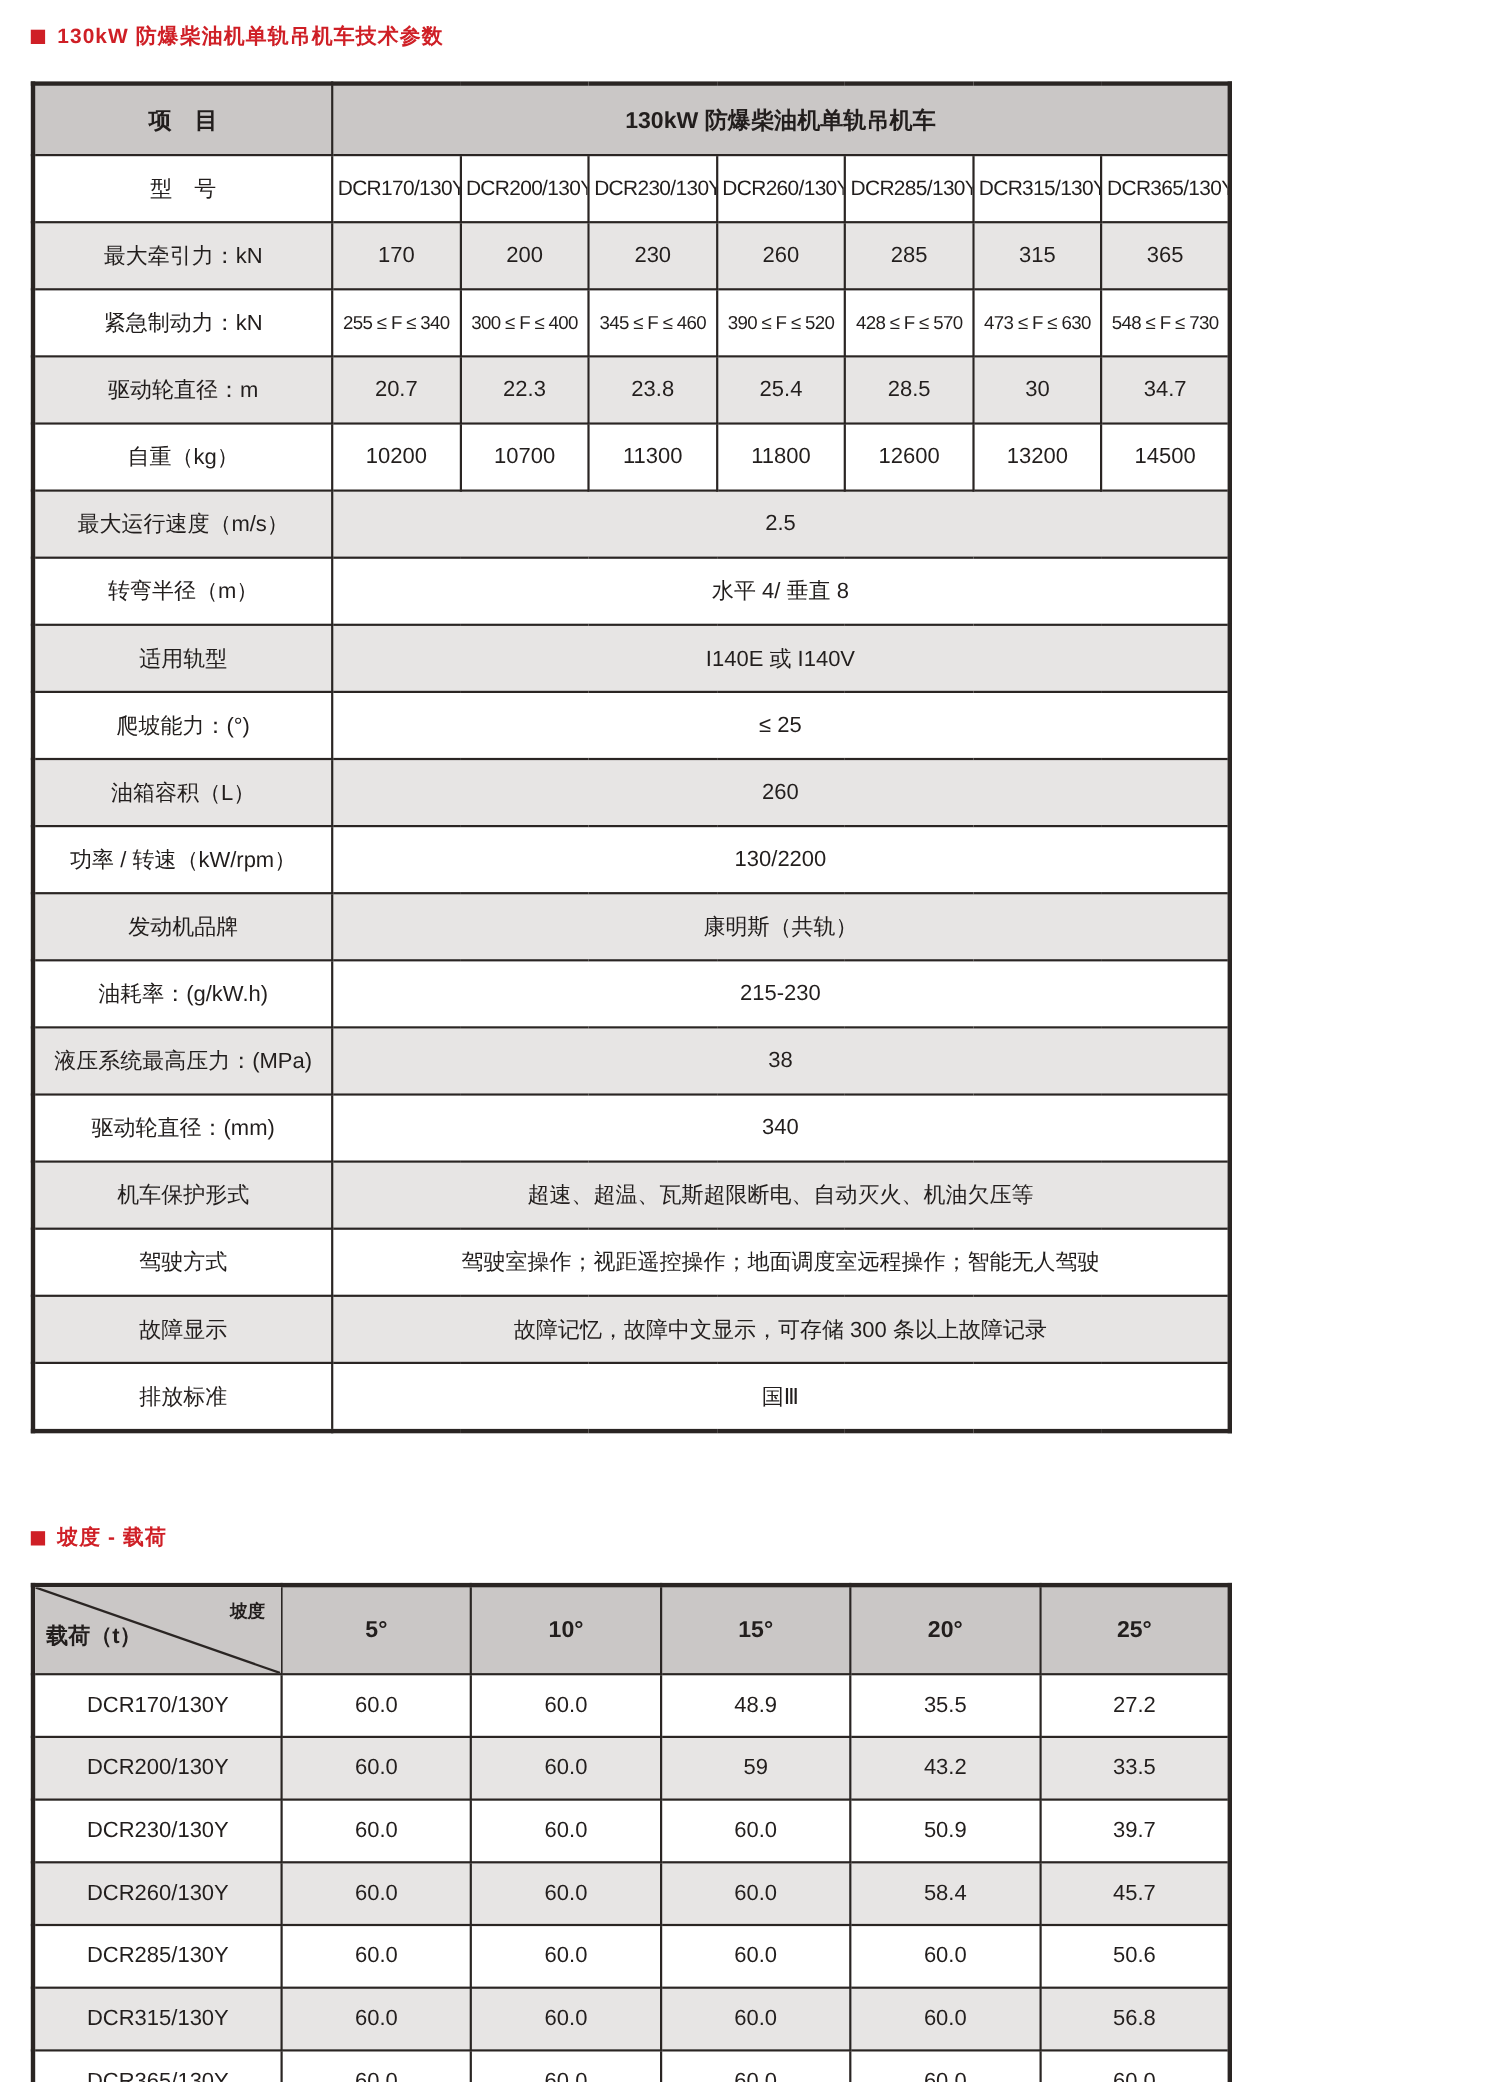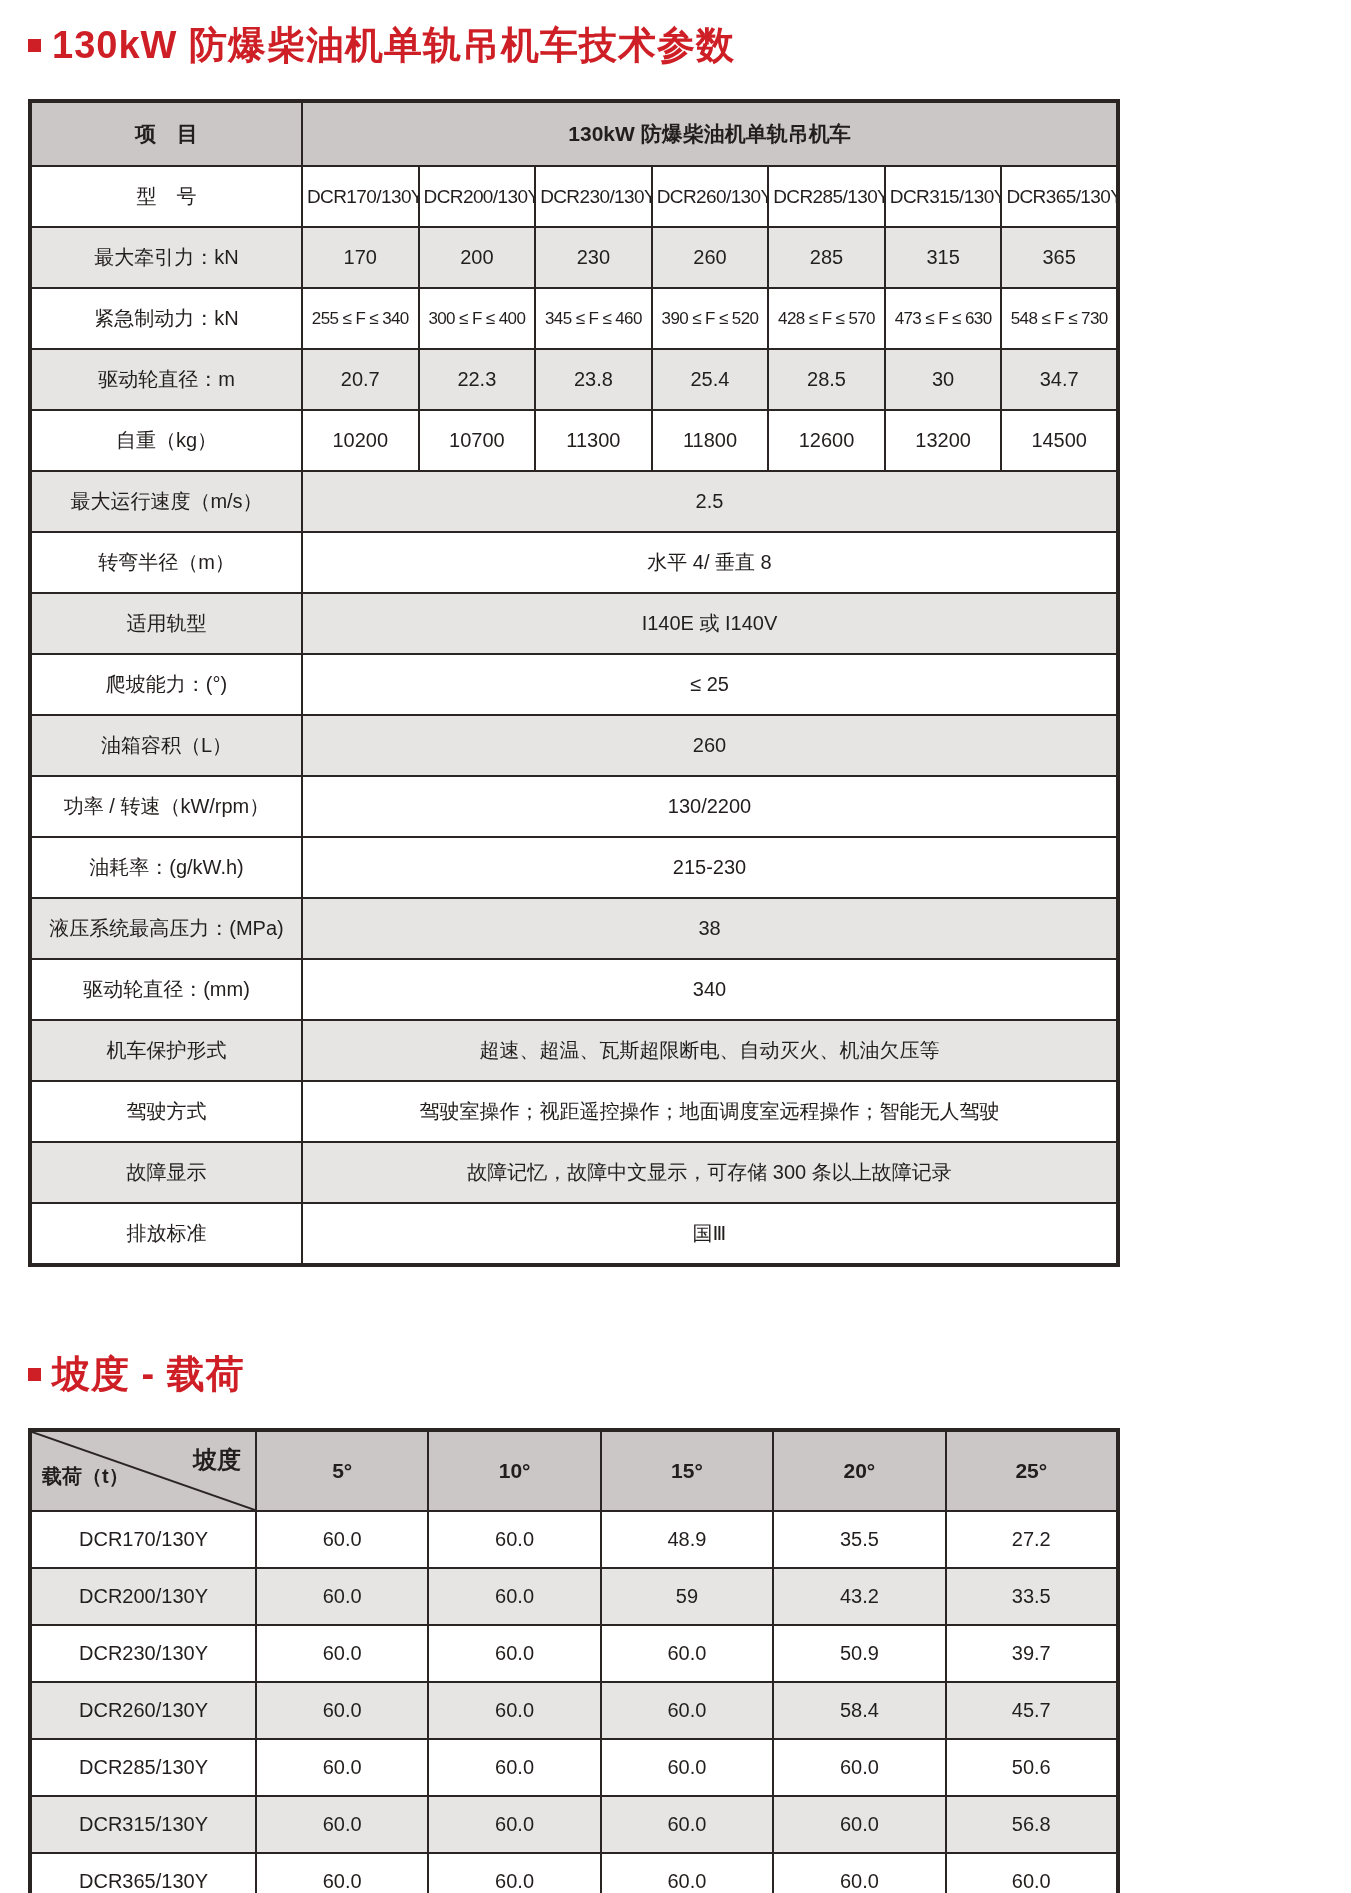--- a/index.html
+++ b/index.html
@@ -1,21 +1,21 @@
 <!DOCTYPE html>
 <html><head>
 <meta charset="utf-8">
 <style>
   html,body{margin:0;padding:0;background:#ffffff;}
   body{font-family:"Liberation Sans","DejaVu Sans",sans-serif;color:#221e1d;}
   .page{width:1351px;box-sizing:border-box;padding:12px 28px 20px 28px;}
 
   
   .section-title{display:flex;align-items:center;color:#cf1f26;font-weight:bold;
-    font-size:38px;letter-spacing:1px;margin:8px 0 0 0;}
+    font-size:19px;letter-spacing:1px;margin:8px 0 0 0;}
   .section-title .bullet{width:13px;height:13px;background:#cf1f26;margin-right:11px;flex:0 0 auto;}
   .gap-after-title{height:28px;}
   .gap-between{height:74px;}
 
   
   table{border-collapse:collapse;table-layout:fixed;width:1092px;}
   td{border:2px solid #2a2523;text-align:center;vertical-align:middle;
      padding:0 4px;overflow:hidden;font-size:20px;}
   .t1,.t2{border:4px solid #2a2523;}
 
@@ -27,21 +27,21 @@
   tr.r-white td{background:#ffffff;}
   .t1 td.model{font-size:19px;letter-spacing:-0.6px;}
   .t1 td.tight{font-size:17px;letter-spacing:-0.6px;}
 
   
   .t2 .c2-label{width:226px;}
   .t2 td{height:55px;}
   .t2 tr.hdr2 td{height:78px;background:#cac7c6;font-weight:bold;font-size:21px;}
   .t2 td.diag{position:relative;padding:0;}
   .diag-svg{position:absolute;inset:0;width:100%;height:100%;display:block;}
-  .diag-top{position:absolute;top:12px;right:14px;font-weight:bold;font-size:24px;}
+  .diag-top{position:absolute;top:12px;right:14px;font-weight:bold;font-size:16px;}
   .diag-bottom{position:absolute;bottom:20px;left:10px;font-weight:bold;font-size:20px;}
 </style>
 </head>
 <body>
 
 <div class="page">
 
   <div class="section-title">
     <span class="bullet"></span>
     <span>130kW 防爆柴油机单轨吊机车技术参数</span>
@@ -130,20 +130,24 @@
       <td>爬坡能力：(°)</td>
       <td colspan="7">≤ 25</td>
     </tr>
     <tr class="r-gray">
       <td>油箱容积（L）</td>
       <td colspan="7">260</td>
     </tr>
     <tr class="r-white">
       <td>功率 / 转速（kW/rpm）</td>
       <td colspan="7">130/2200</td>
+    </tr>
+    <tr class="r-gray">
+      <td>发动机品牌</td>
+      <td colspan="7">康明斯（共轨）</td>
     </tr>
     <tr class="r-white">
       <td>油耗率：(g/kW.h)</td>
       <td colspan="7">215-230</td>
     </tr>
     <tr class="r-gray">
       <td>液压系统最高压力：(MPa)</td>
       <td colspan="7">38</td>
     </tr>
     <tr class="r-white">

